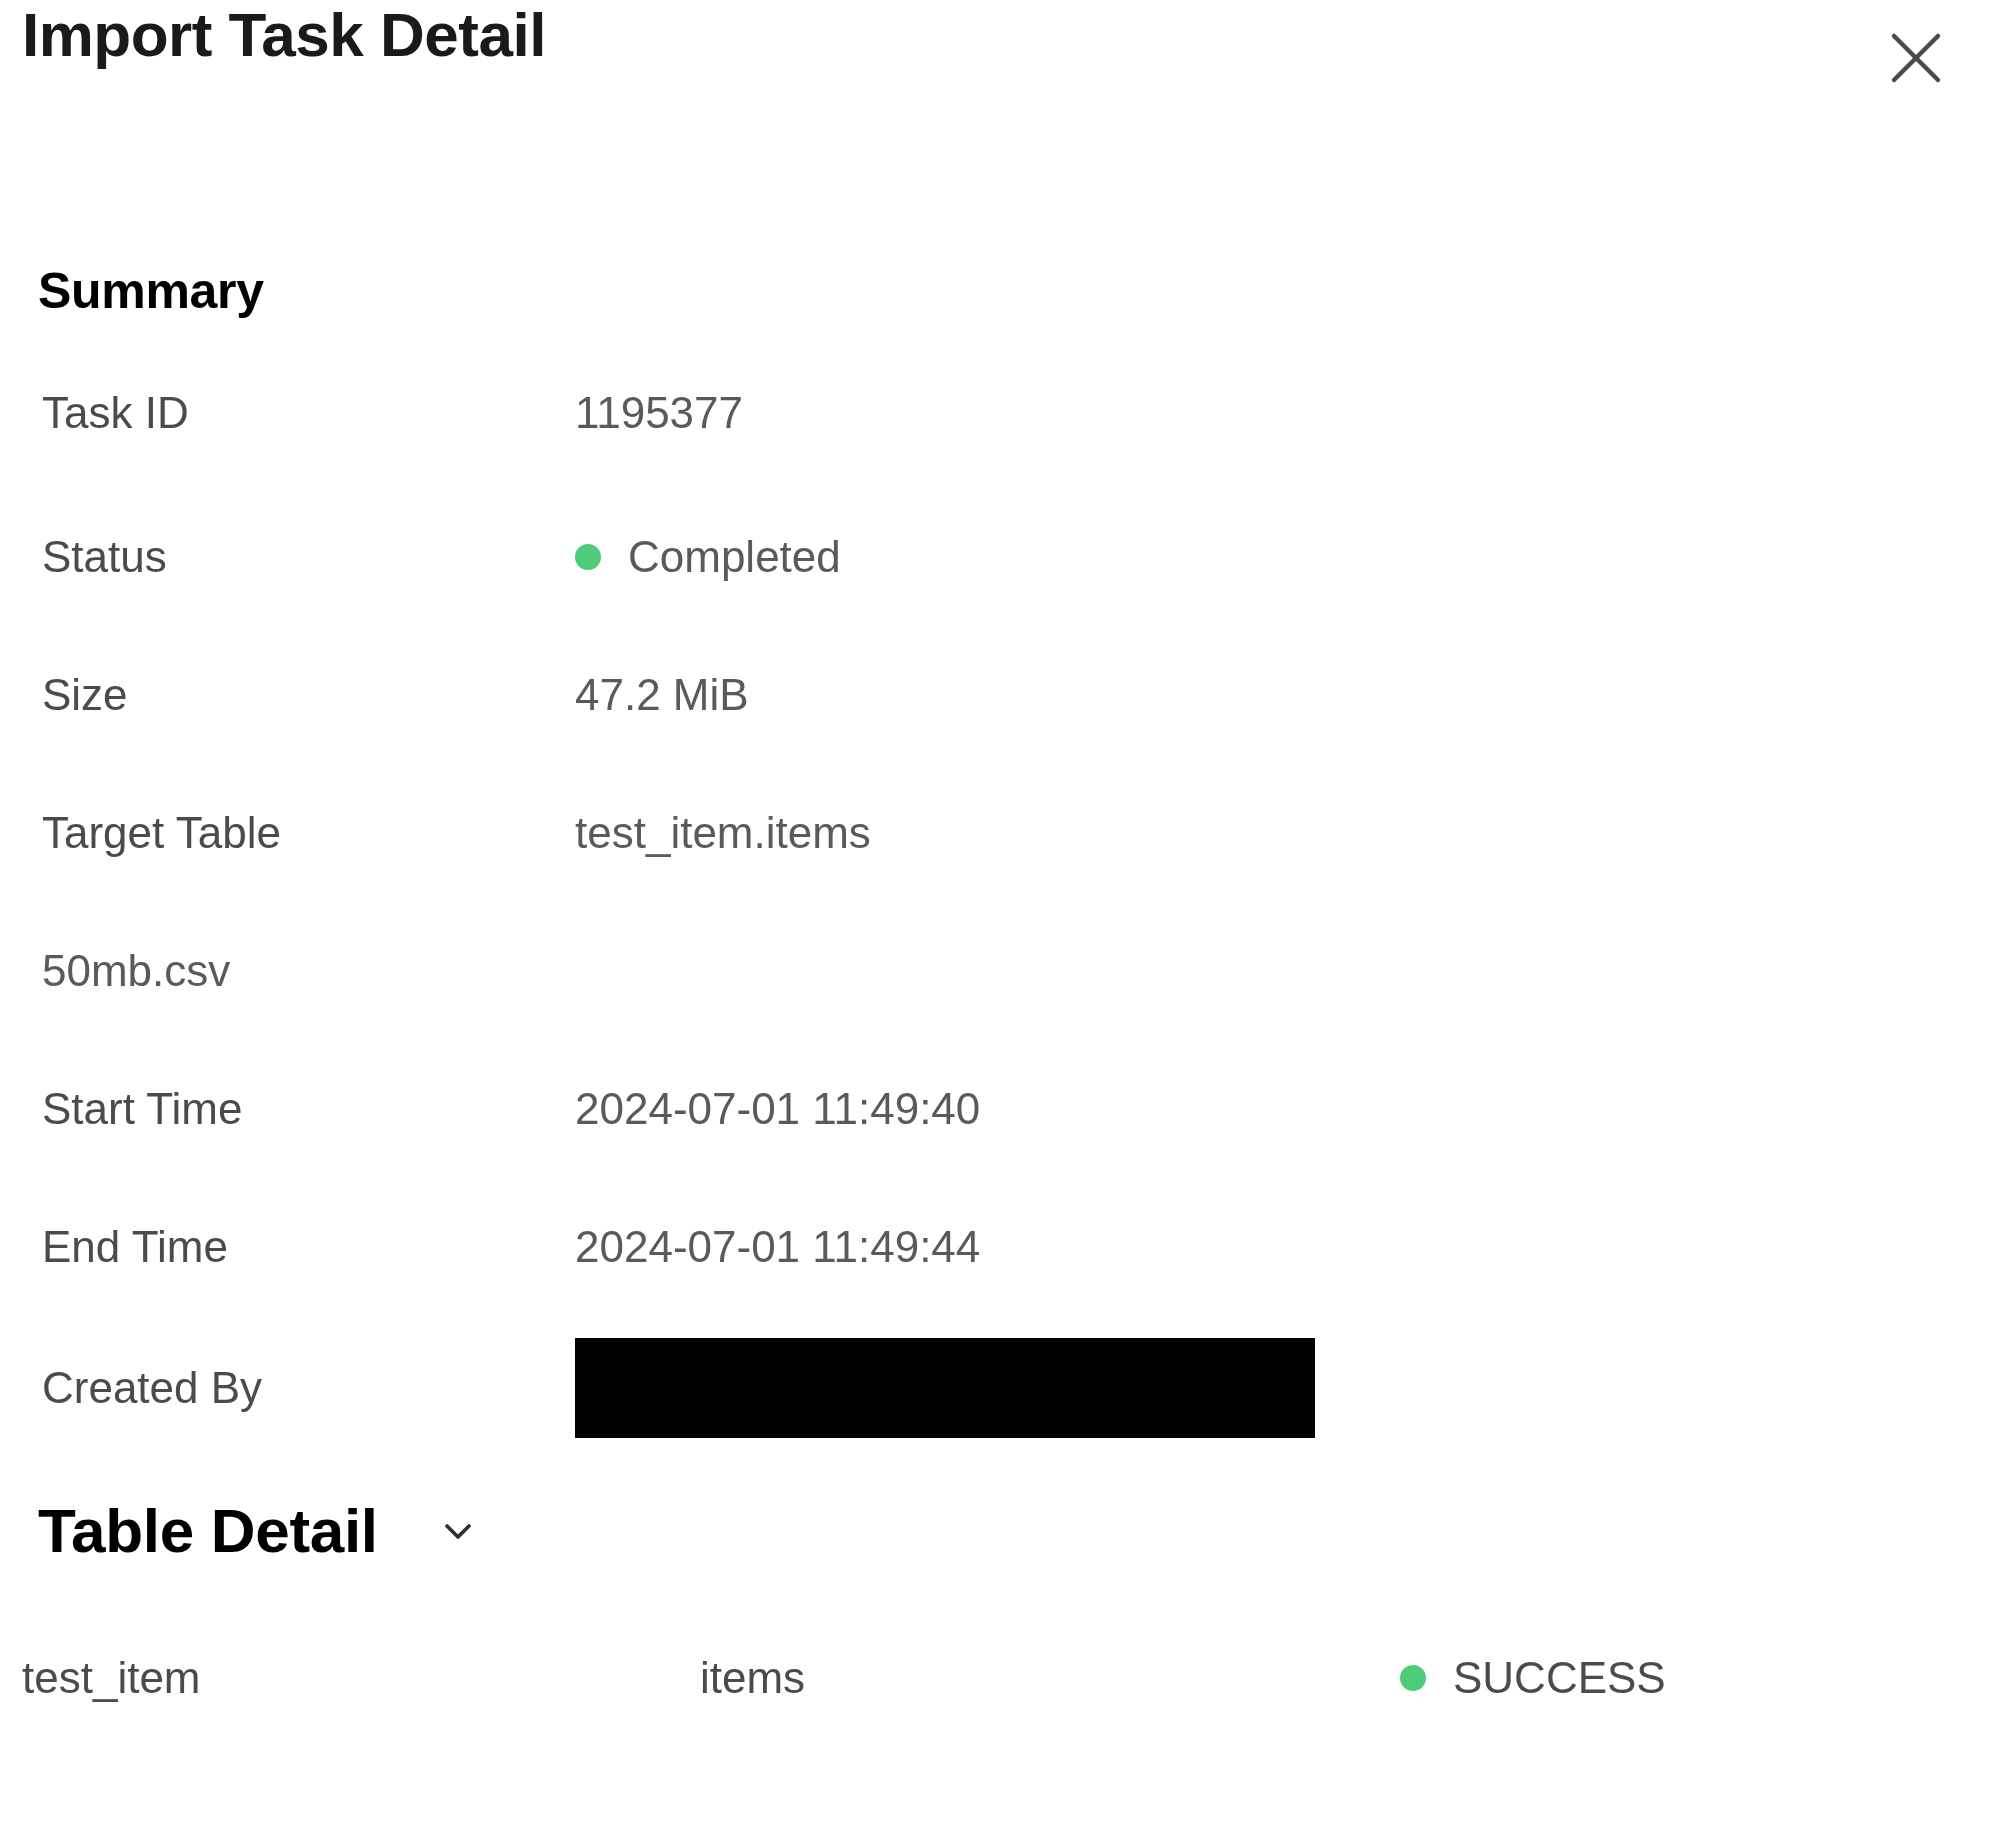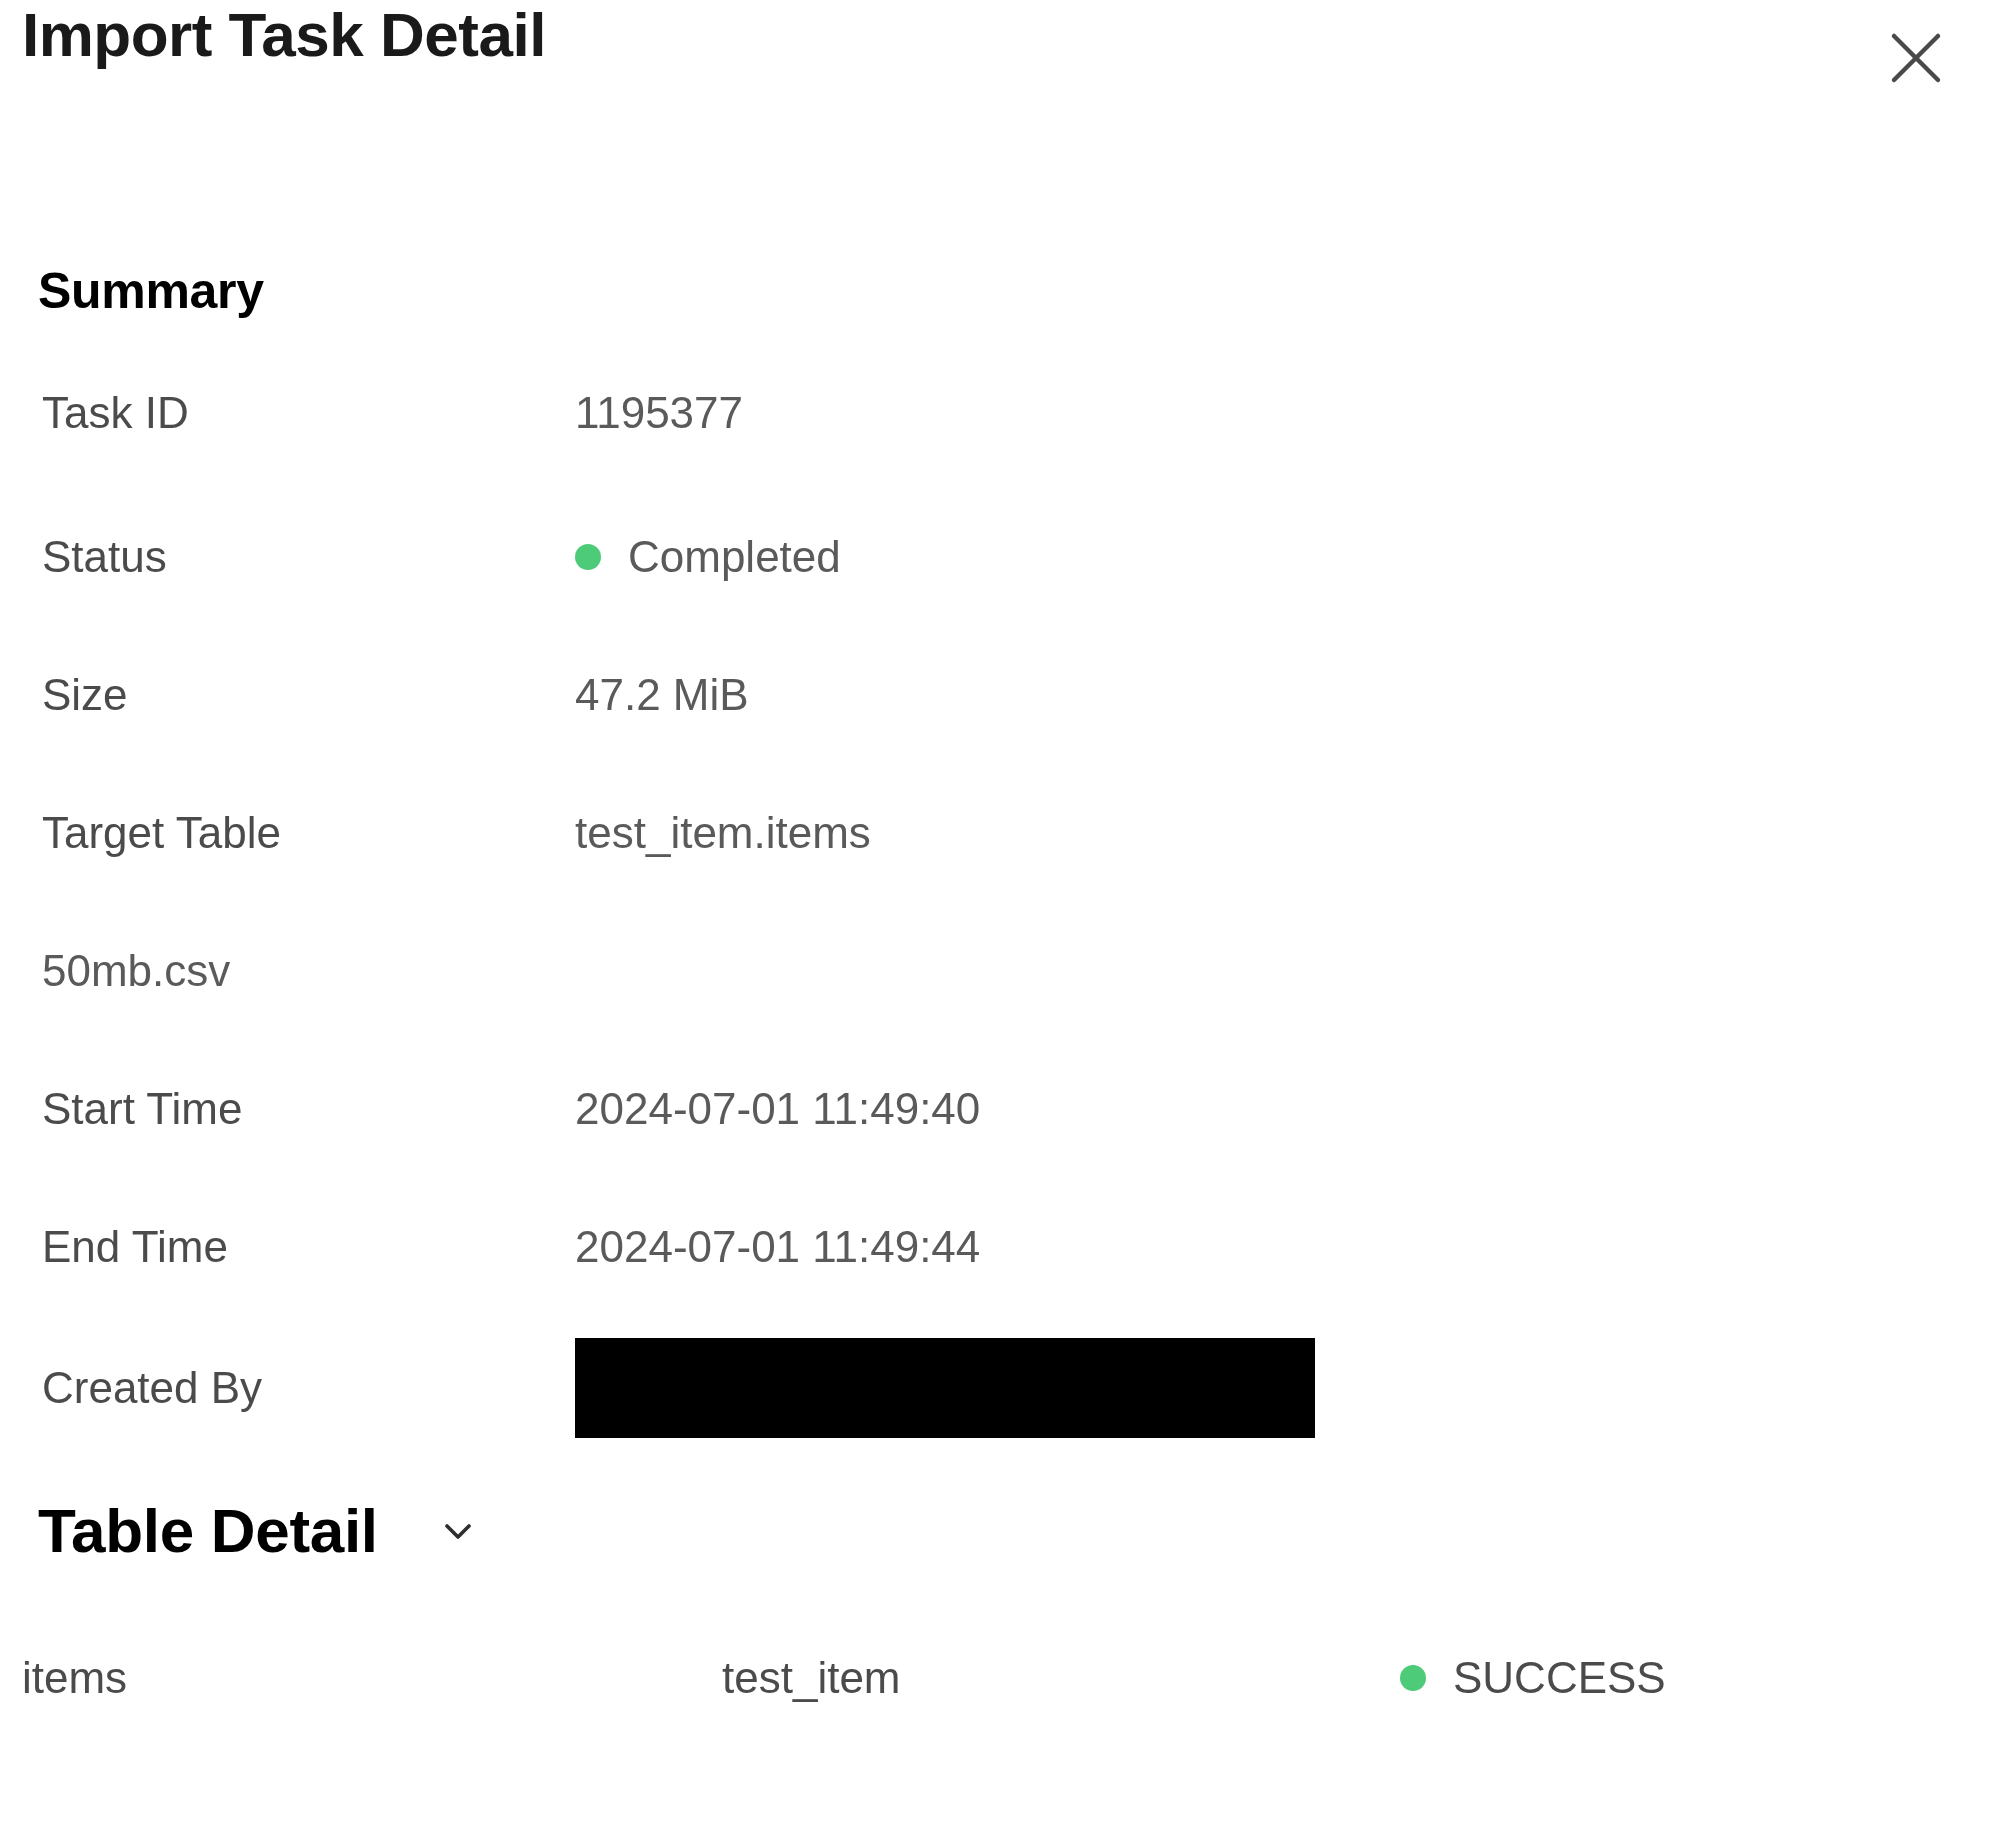--- a/index.html
+++ b/index.html
@@ -237,22 +237,22 @@
       <span>
         <svg width="44" height="44" viewBox="0 0 44 44" aria-hidden="true">
           <polyline points="11,17 22,28 33,17" fill="none" stroke="#2e2e2e" stroke-width="3.6" stroke-linecap="round" stroke-linejoin="round"></polyline>
         </svg>
       </span>
     </button>
   </div>
 
   <div class="detail-table">
     <div class="detail-row">
+      <div class="detail-cell col-schema">test_item</div>
       <div class="detail-cell col-table">items</div>
-      <div class="detail-cell col-schema">test_item</div>
       <div class="detail-cell col-status">
         <span class="status-dot" id="status-dot-2" style="background: rgb(78, 203, 121);"></span>
         <span>SUCCESS</span>
       </div>
     </div>
   </div>
 
 </div>
 
 </body></html>

